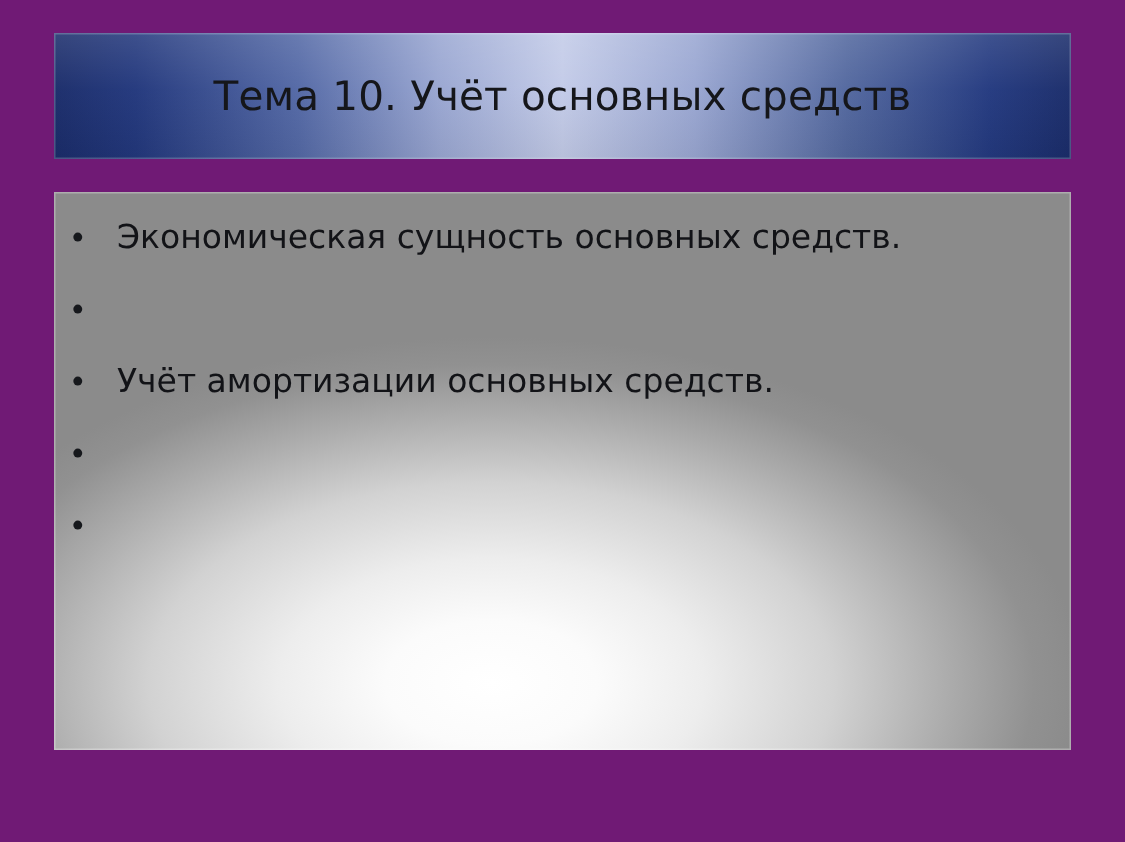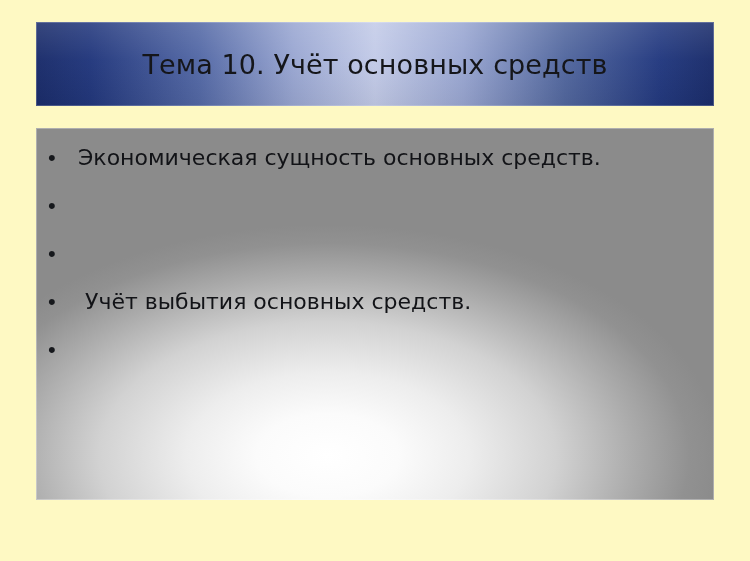--- a/index.html
+++ b/index.html
@@ -11,21 +11,21 @@
     width: 750px;
     height: 561px;
     overflow: hidden;
     font-family: "Liberation Sans", sans-serif;
   }
 
   .slide {
     position: relative;
     width: 750px;
     height: 561px;
-    background: #fef9c3;
+    background: #701a75;
   }
 
   
   .title-banner {
     position: absolute;
     left: 36px;
     top: 22px;
     width: 678px;
     height: 84px;
     background:
@@ -134,25 +134,25 @@
         <span class="bullet-dot">•</span>
         <span class="bullet-label">Экономическая сущность основных средств.</span>
       </li>
 
       <li class="bullet-item">
         <span class="bullet-dot">•</span>
       </li>
 
       <li class="bullet-item">
         <span class="bullet-dot">•</span>
+        <span class="bullet-label">Учёт амортизации основных средств.</span>
       </li>
 
       <li class="bullet-item">
         <span class="bullet-dot">•</span>
-        <span class="bullet-label"> Учёт выбытия основных средств.</span>
       </li>
 
       <li class="bullet-item">
         <span class="bullet-dot">•</span>
       </li>
 
     </ul>
   </div>
 
 </div>

